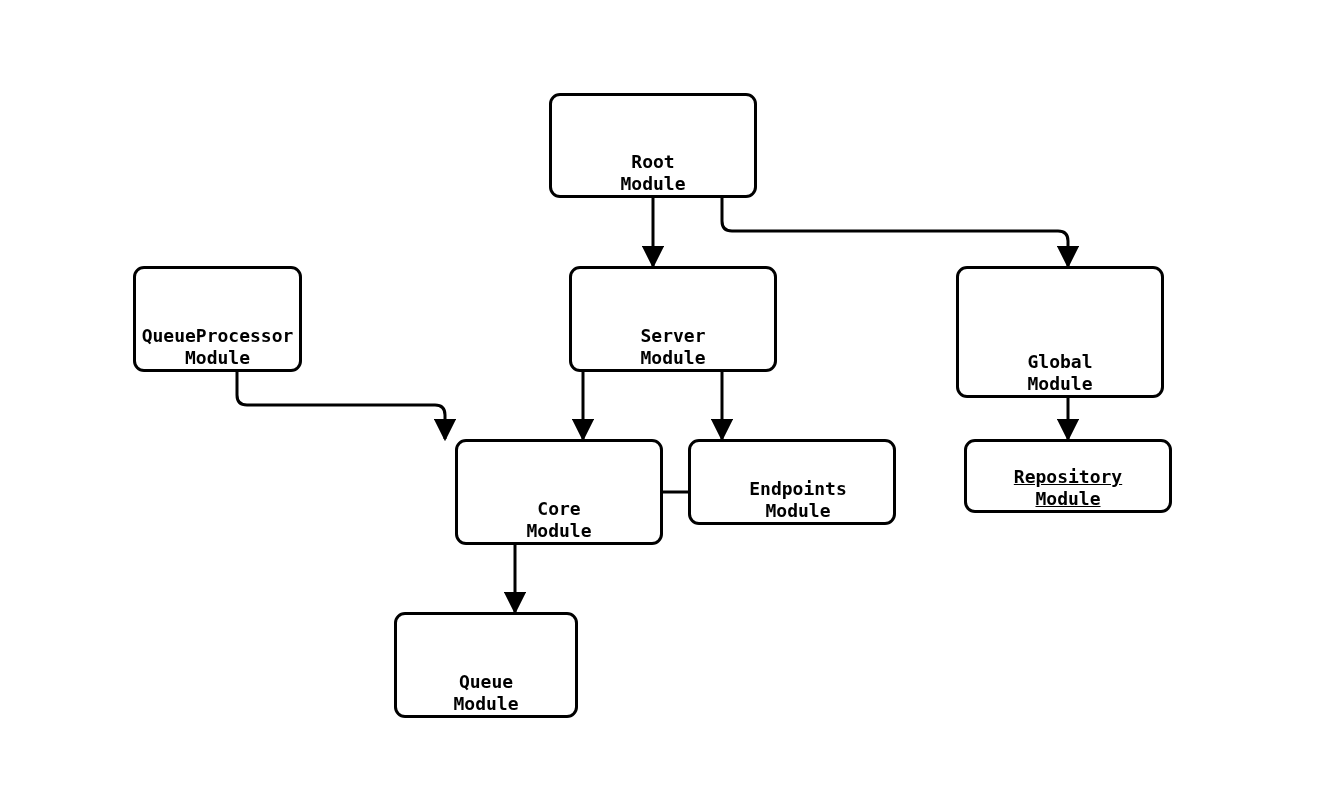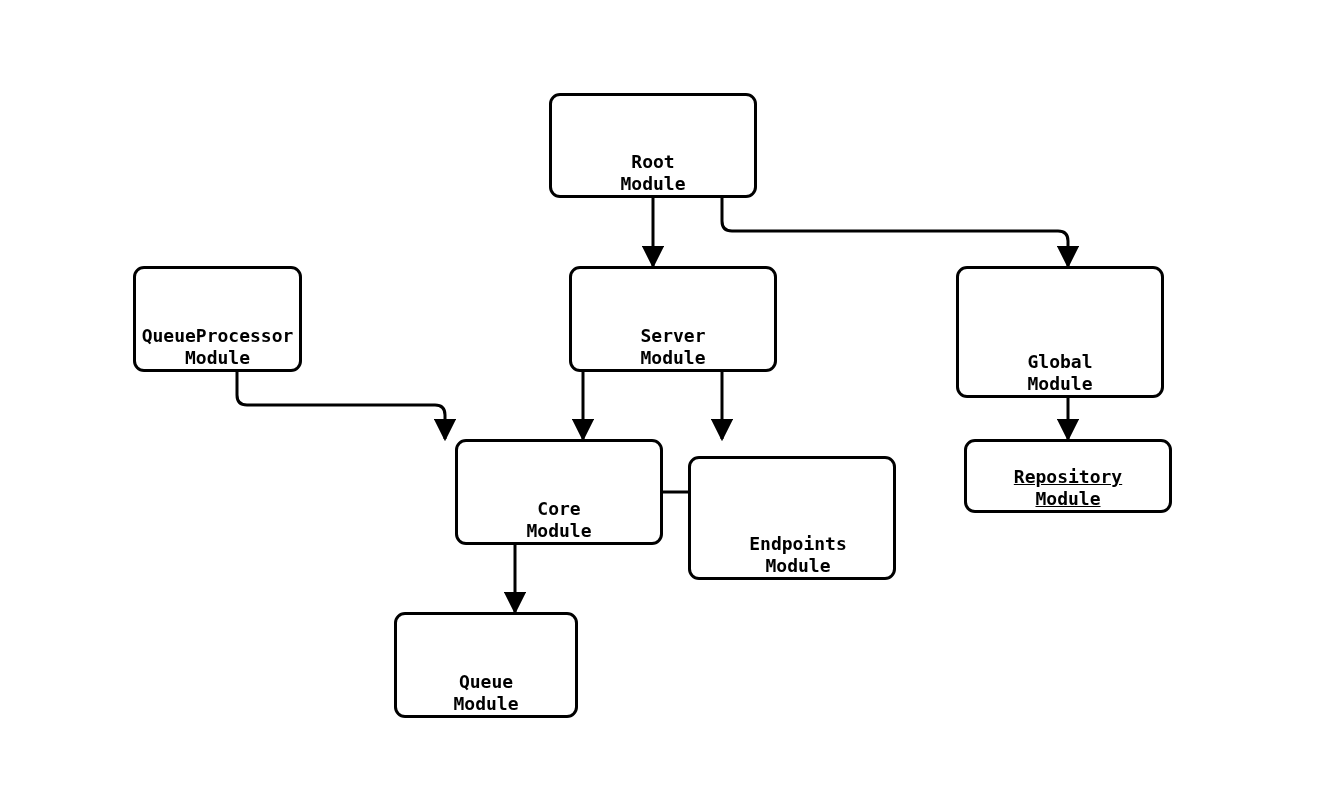--- a/index.html
+++ b/index.html
@@ -89,21 +89,21 @@
         <span class="node-label-line">Module</span>
       </div>
       <div class="node" style="left: 920px; top: 266px; width: 208px; height: 132px; margin-left: 36px;">
         <span class="node-label-line">Global</span>
         <span class="node-label-line">Module</span>
       </div>
       <div class="node" style="left: 411px; top: 439px; width: 208px; height: 106px; margin-left: 44px;">
         <span class="node-label-line">Core</span>
         <span class="node-label-line">Module</span>
       </div>
-      <div class="node" style="left: 688px; top: 456px; width: 208px; height: 124px; padding-left: 12px;">
+      <div class="node" style="left: 688px; top: 439px; width: 208px; height: 86px; padding-left: 12px;">
         <span class="node-label-line">Endpoints</span>
         <span class="node-label-line">Module</span>
       </div>
       <div class="node" style="left: 964px; top: 439px; width: 208px; height: 74px; text-decoration: underline;">
         <span class="node-label-line">Repository</span>
         <span class="node-label-line">Module</span>
       </div>
       <div class="node" style="left: 394px; top: 612px; width: 184px; height: 106px;">
         <span class="node-label-line">Queue</span>
         <span class="node-label-line">Module</span>

